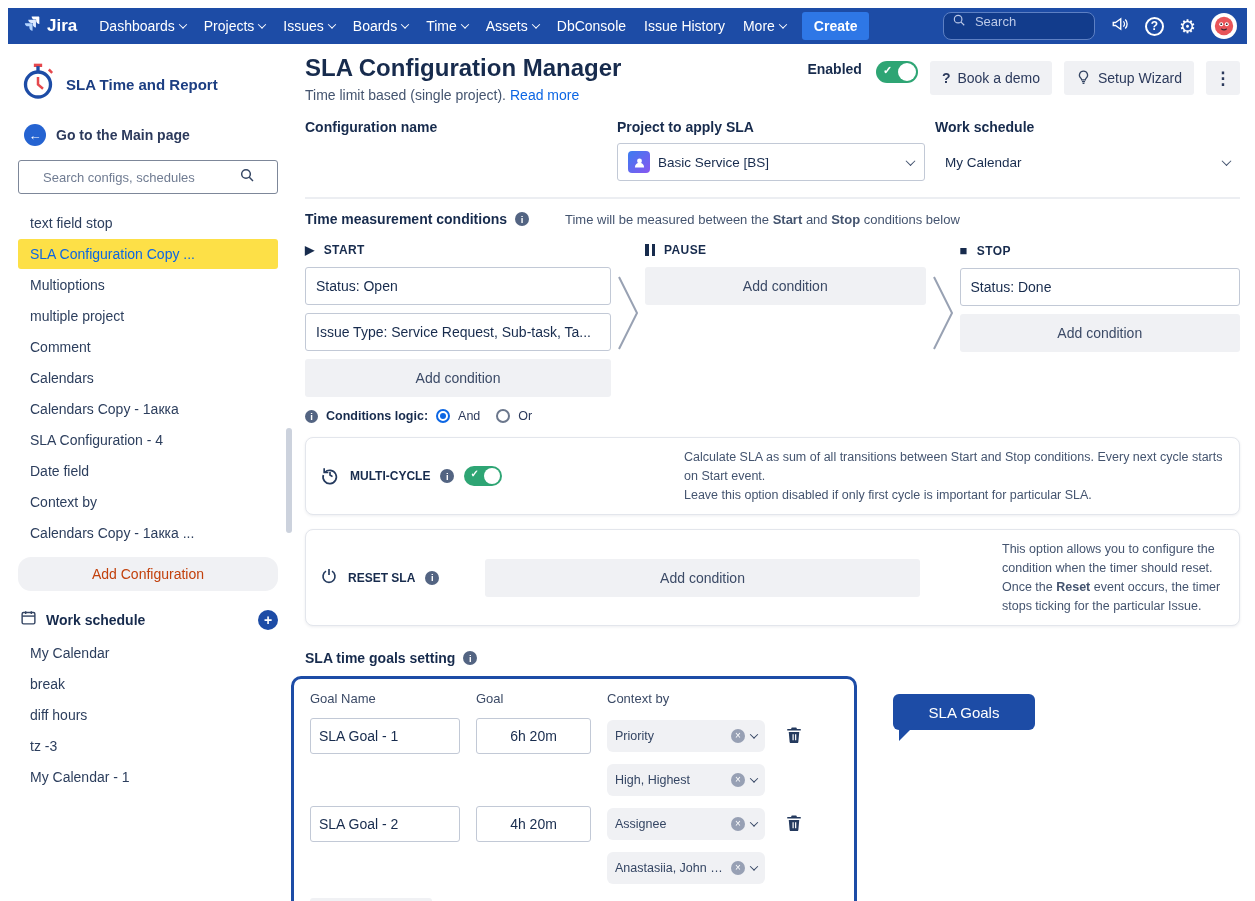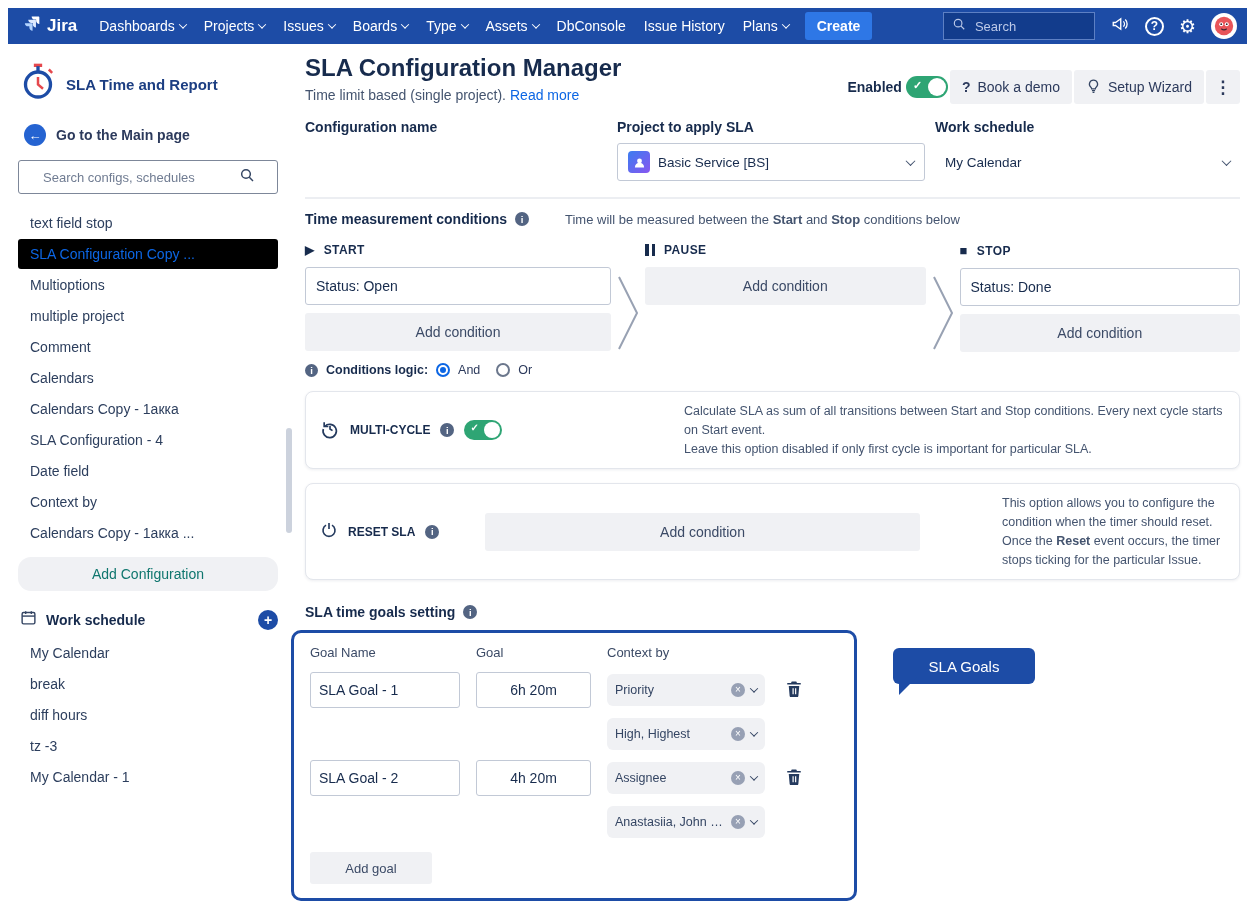--- a/index.html
+++ b/index.html
@@ -15,22 +15,22 @@
   .brand { display:flex; align-items:center; gap:6px; font-size:17px; font-weight:700; margin:0 14px 0 4px; cursor:pointer; }
   .menus { display:flex; align-items:center; gap:2px; }
   .menu { display:flex; align-items:center; gap:5px; padding:5px 8px; font-size:14px; font-weight:500;
           border-radius:3px; cursor:pointer; white-space:nowrap; }
   .chev { display:inline-block; width:6px; height:6px; border-right:1.7px solid currentColor;
           border-bottom:1.7px solid currentColor; transform:rotate(45deg) translate(-1px,-1px); }
   .chev.big { width:7px; height:7px; }
   .create { background:#2e77e6; color:#fff; border:none; border-radius:3px; height:28px; padding:0 12px;
             font-size:14px; font-weight:600; margin-left:8px; }
   .nav-right { margin-left:auto; display:flex; align-items:center; gap:15px; }
-  .nav-search { display:flex; align-items:center; gap:7px; background:#123c8c; border:1px solid #5d80c4;
-                border-radius:0; height:28px; padding:0 8px; width:152px; color:#bcc9e8; }
+  .nav-search { display:flex; align-items:flex-start; gap:7px; background:#123c8c; border:1px solid #5d80c4;
+                border-radius:8px; height:28px; padding:0 8px; width:152px; color:#bcc9e8; }
   .nav-search input { background:transparent; border:none; outline:none; color:#fff; font-size:13px; width:100%; }
   .nav-search input::placeholder { color:#bcc9e8; }
   .help-circle { width:19px; height:19px; border:2px solid #fff; border-radius:50%; display:flex;
                  align-items:center; justify-content:center; font-size:12px; font-weight:700; cursor:pointer; }
   .gear { font-size:19px; line-height:1; cursor:pointer; }
   .avatar { width:26px; height:26px; border-radius:50%; background:#fff; display:flex; align-items:center;
             justify-content:center; overflow:hidden; cursor:pointer; }
 
   
   .sidebar { position:absolute; top:50px; left:8px; width:284px; bottom:0; padding:8px 14px 0 10px; }
@@ -40,36 +40,36 @@
   .back-circle { width:22px; height:22px; border-radius:50%; background:#2563d1; color:#fff; display:flex;
                  align-items:center; justify-content:center; font-size:13px; }
   .back-label { font-size:14px; font-weight:600; color:#2c3a5c; }
   .side-search { display:flex; align-items:center; border:1.5px solid #7d8799; border-radius:3px; height:34px;
                  padding:0 22px; margin-bottom:14px; color:#42526e; }
   .side-search input { border:none; outline:none; font-size:13px; width:100%; color:#172b4d; }
   .side-search input::placeholder { color:#707c92; }
   .cfg-list { list-style:none; margin:0; padding:0; }
   .cfg-item { font-size:14px; color:#2c3e5d; padding:7px 12px; border-radius:3px; cursor:pointer; margin-bottom:1px;
               white-space:nowrap; overflow:hidden; }
-  .cfg-item.selected { background:#000000; color:#0c66e4; }
+  .cfg-item.selected { background:#fde047; color:#0c66e4; }
   .add-config { width:100%; height:34px; background:#f0f1f4; border:none; border-radius:13px; font-size:14px;
-                color:#0f766e; font-weight:500; margin:8px 0 6px; }
+                color:#c2410c; font-weight:500; margin:8px 0 6px; }
   .ws-header { display:flex; align-items:center; gap:9px; margin:12px 0 8px; padding-left:2px; }
   .ws-title { font-size:14px; font-weight:700; color:#172b4d; }
   .plus-circle { margin-left:auto; width:20px; height:20px; border-radius:50%; background:#1d4ca6; color:#fff;
                  display:flex; align-items:center; justify-content:center; font-size:14px; font-weight:700; cursor:pointer; }
   .sb-thumb { position:absolute; top:378px; right:0; width:6px; height:105px; background:#ccd2dd; border-radius:3px; cursor:grab; }
 
   
   .main { position:absolute; top:50px; left:305px; right:15px; bottom:0; }
   .head-row { display:flex; justify-content:space-between; align-items:flex-start; }
   h1.page-title { font-size:24px; font-weight:700; color:#172b4d; margin:4px 0 5px; }
   .subtitle { font-size:14px; color:#44546f; margin:0 0 8px; }
   .subtitle a { color:#0c66e4; text-decoration:none; margin-left:4px; cursor:pointer; }
-  .head-actions { display:flex; align-items:center; gap:2px; margin-top:20px; }
+  .head-actions { display:flex; gap:12px; margin-top:11px; }
   .enabled-label { font-size:14px; font-weight:700; margin-right:2px; }
   .toggle { width:42px; height:22px; background:#2ea574; border-radius:12px; position:relative; cursor:pointer; flex-shrink:0; }
   .toggle .knob { position:absolute; top:2px; right:2px; width:18px; height:18px; background:#fff; border-radius:50%; }
   .toggle .tick { position:absolute; left:7px; top:3px; color:#fff; font-size:11px; font-weight:700; }
   .toggle.sm { width:38px; height:20px; }
   .toggle.sm .knob { width:16px; height:16px; }
   .toggle.sm .tick { left:6px; top:2px; font-size:10px; }
   .hbtn { display:flex; align-items:center; gap:7px; background:#f0f1f4; border:none; border-radius:3px; height:34px;
           padding:0 12px; font-size:14px; color:#2c3a5c; font-weight:500; }
   .hbtn .q { font-weight:700; }
@@ -168,35 +168,35 @@
         </a>
       <a class="menu">
           <span>Issues</span>
           <i class="chev"></i>
         </a>
       <a class="menu">
           <span>Boards</span>
           <i class="chev"></i>
         </a>
       <a class="menu">
-          <span>Type</span>
+          <span>Time</span>
           <i class="chev"></i>
         </a>
       <a class="menu">
           <span>Assets</span>
           <i class="chev"></i>
         </a>
       <a class="menu">
           <span>DbConsole</span>
         </a>
       <a class="menu">
           <span>Issue History</span>
         </a>
       <a class="menu">
-          <span>Plans</span>
+          <span>More</span>
           <i class="chev"></i>
         </a>
     </nav>
     <button class="create">Create</button>
     <div class="nav-right">
       <div class="nav-search">
         <span>
           <svg width="14" height="14" viewBox="0 0 24 24">
               <circle cx="10.5" cy="10.5" r="6.5" fill="none" stroke="#bcc9e8" stroke-width="2"></circle>
               <path d="M15.5 15.5L21 21" stroke="#bcc9e8" stroke-width="2"></path>
@@ -372,20 +372,23 @@
     <div class="cond-grid">
 
       <div>
         <div class="cond-head">
           <span class="play-glyph">▶</span>
           <span>START</span>
         </div>
         <div class="cbox">
             <span>Status: Open</span>
           </div>
+        <div class="cbox">
+            <span>Issue Type: Service Request, Sub-task, Ta...</span>
+          </div>
         <button class="add-btn">Add condition</button>
         <div class="logic-row">
           <span class="info" style="width:13px;height:13px;"></span>
           <span class="logic-label">Conditions logic:</span>
           <span class="radio checked"></span>
           <span class="rlabel">And</span>
           <span class="radio"></span>
           <span class="rlabel">Or</span>
         </div>
       </div>

